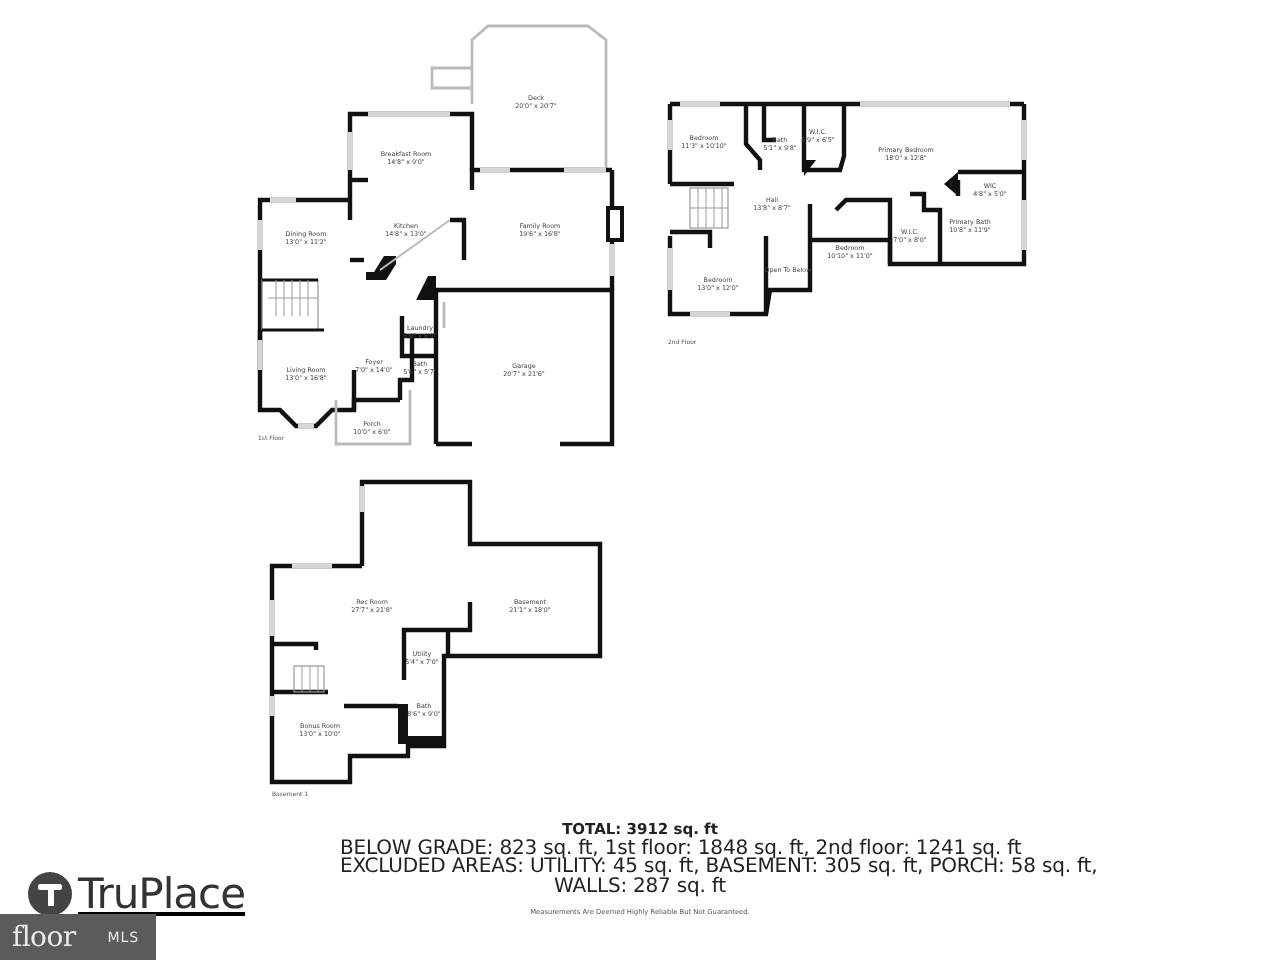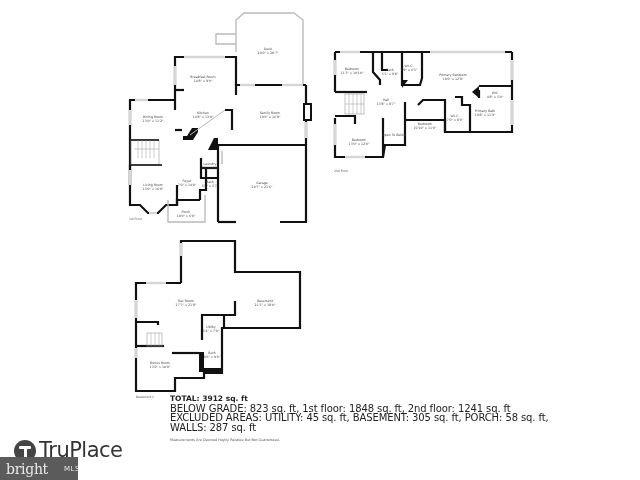--- a/index.html
+++ b/index.html
@@ -4,25 +4,25 @@
   <style>
     html, body { margin: 0; padding: 0; background: #ffffff; }
     body { width: 640px; height: 480px; position: relative; overflow: hidden; font-family: "DejaVu Sans", sans-serif; }
     svg.plan { position: absolute; left: 0; top: 0; }
     .wall { fill: none; stroke: #111; stroke-width: 2.2; stroke-linejoin: miter; }
     .thin { fill: none; stroke: #bbb; stroke-width: 1.4; }
     .win { stroke: #d6d6d6; stroke-width: 2.4; }
     .fillblk { fill: #111; }
     .room-label { font-family: "DejaVu Sans", sans-serif; font-size: 3.2px; fill: #444; text-anchor: middle; }
     .floor-label { font-family: "DejaVu Sans", sans-serif; font-size: 3px; fill: #555; }
-    .summary { position: absolute; left: 170px; top: 394px; width: 300px; color: #222; }
+    .summary { position: absolute; left: 170px; top: 410px; width: 300px; text-align: center; color: #222; }
     .summary .total { font-family: "DejaVu Sans", sans-serif; font-weight: bold; font-size: 7.5px; line-height: 10px; }
     .summary .line { font-family: "DejaVu Sans", sans-serif; font-size: 10px; line-height: 9.3px; letter-spacing: -0.1px; white-space: nowrap; }
     .summary .disclaimer { font-family: "DejaVu Sans", sans-serif; font-size: 3.4px; color: #555; margin-top: 6px; }
-    .logo { position: absolute; left: 14px; top: 432px; height: 30px; display: flex; align-items: flex-end; }
+    .logo { position: absolute; left: 14px; top: 432px; height: 30px; display: flex; align-items: center; text-decoration: underline; }
     .logo .circle { width: 22px; height: 22px; border-radius: 50%; background: #444; position: relative; }
     .logo .circle::before { content: ""; position: absolute; left: 5px; top: 6px; width: 12px; height: 3px; background: #fff; border-radius: 1px; }
     .logo .circle::after { content: ""; position: absolute; left: 9.5px; top: 8px; width: 3px; height: 9px; background: #fff; }
     .logo .brand { font-family: "DejaVu Sans", sans-serif; font-size: 21px; color: #333; margin-left: 3px; letter-spacing: -0.5px; }
     .bright { position: absolute; left: 0; top: 457px; width: 78px; height: 23px; background: #5b5b5b; color: #eaeaea; display: flex; align-items: center; padding-left: 6px; box-sizing: border-box; }
     .bright .b { font-family: "DejaVu Serif", serif; font-size: 14px; letter-spacing: -0.3px; }
     .bright .mls { font-family: "DejaVu Sans", sans-serif; font-size: 7px; margin-left: 16px; letter-spacing: 0.5px; }
   </style>
 </head>
 <body>
@@ -187,15 +187,15 @@
   <div class="line">WALLS: 287 sq. ft</div>
   <div class="disclaimer">Measurements Are Deemed Highly Reliable But Not Guaranteed.</div>
 </div>
 
 <div class="logo">
   <div class="circle"></div>
   <span class="brand">TruPlace</span>
 </div>
 
 <div class="bright">
-  <span class="b">bright</span>
+  <span class="b">floor</span>
   <span class="mls">MLS</span>
 </div>
 
 </body></html>

